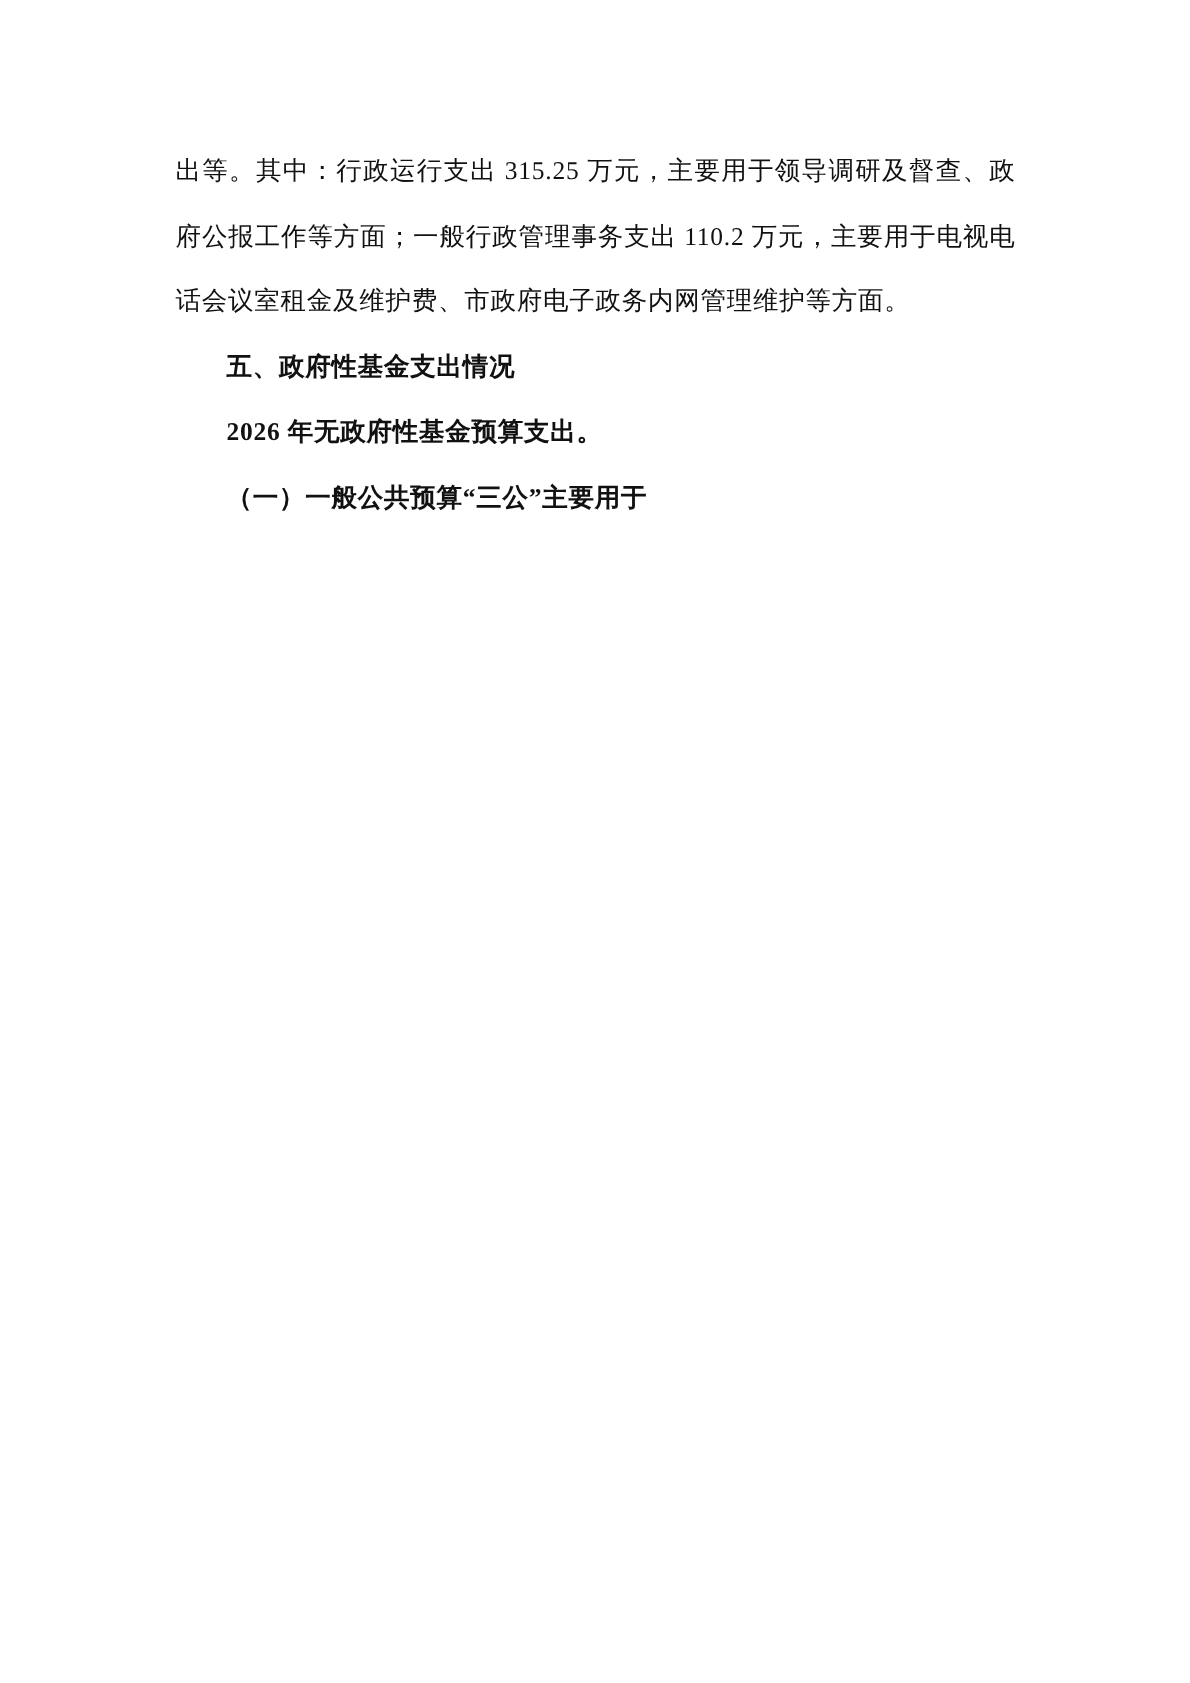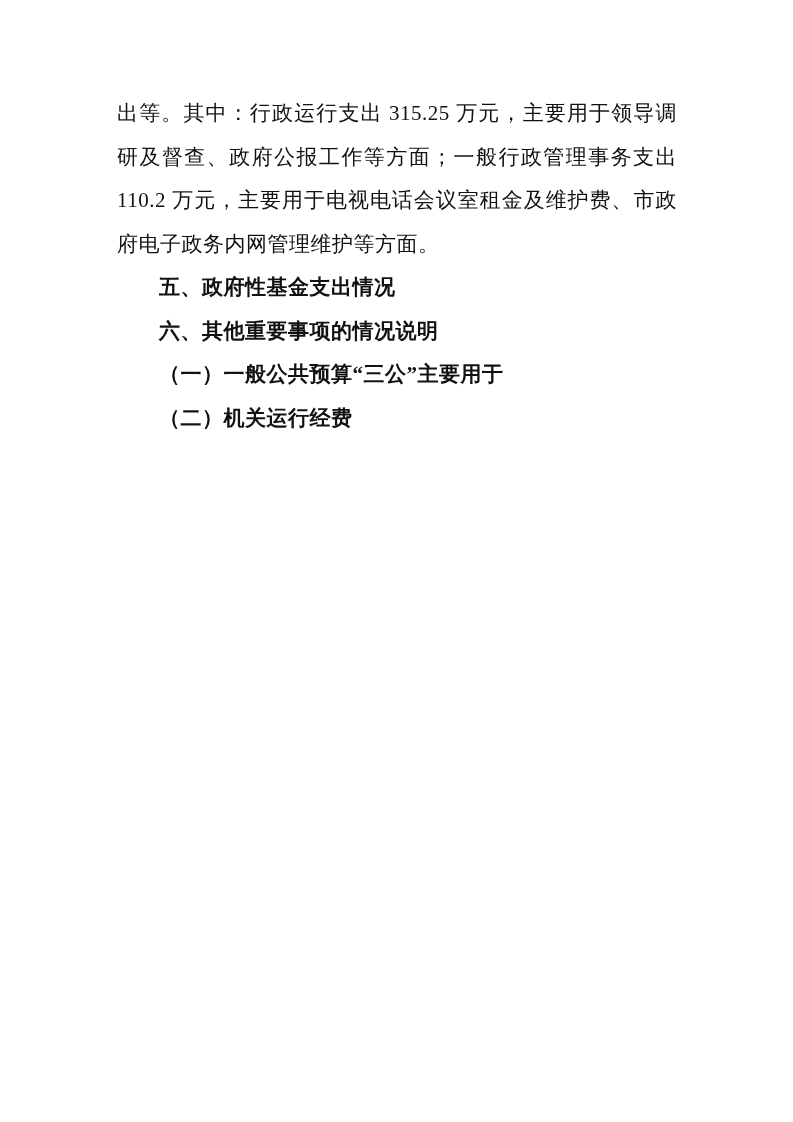--- a/index.html
+++ b/index.html
@@ -14,21 +14,21 @@
     background: #ffffff;
     overflow: hidden;
     box-sizing: border-box;
   }
   .content {
     position: absolute;
     top: 92px;
     left: 117px;
     width: 560px;
     font-family: "Liberation Serif", "DejaVu Serif", serif;
-    font-size: 21px;
+    font-size: 17px;
     line-height: 43.5px;
     color: #111111;
     text-align: justify;
     letter-spacing: 0.5px;
   }
   .para {
     margin: 0;
     padding: 0;
   }
   .indent {
@@ -45,23 +45,22 @@
 </head>
 <body>
 
 <div class="page">
   <div class="content">
 
     <p class="para"><span>出等。其中：行政运行支出 315.25 万元，主要用于领导调研及督查、政府公报工作等方面；一般行政管理事务支出 110.2 万元，主要用于电视电话会议室租金及维护费、市政府电子政务内网管理维护等方面。</span></p>
 
     <p class="para indent hei"><span>五、政府性基金支出情况</span></p>
 
+    <p class="para indent b"><span>2026 年无政府性基金预算支出。</span></p>
 
-    <p class="para indent hei"><span>六、其他重要事项的情况说明</span></p>
 
     <p class="para indent b"><span>（一）一般公共预算“三公”主要用于</span></p>
 
 
-    <p class="para indent b"><span>（二）机关运行经费</span></p>
 
 
   </div>
 </div>
 
 </body></html>

